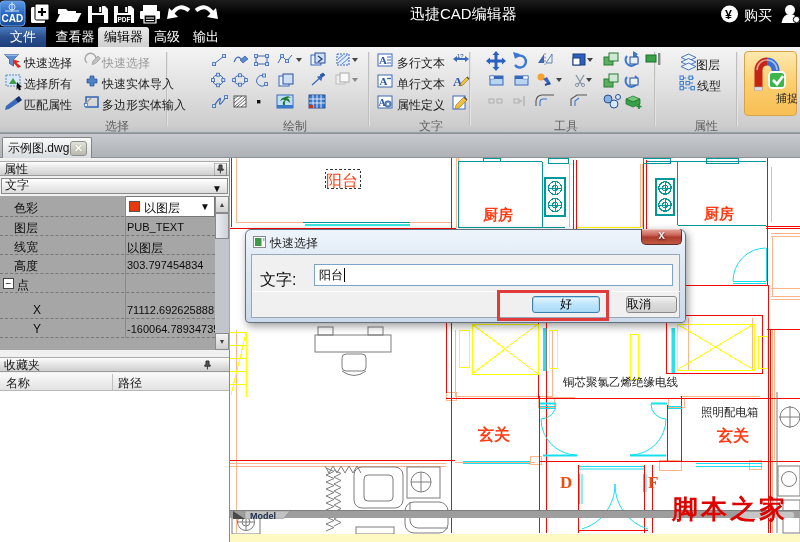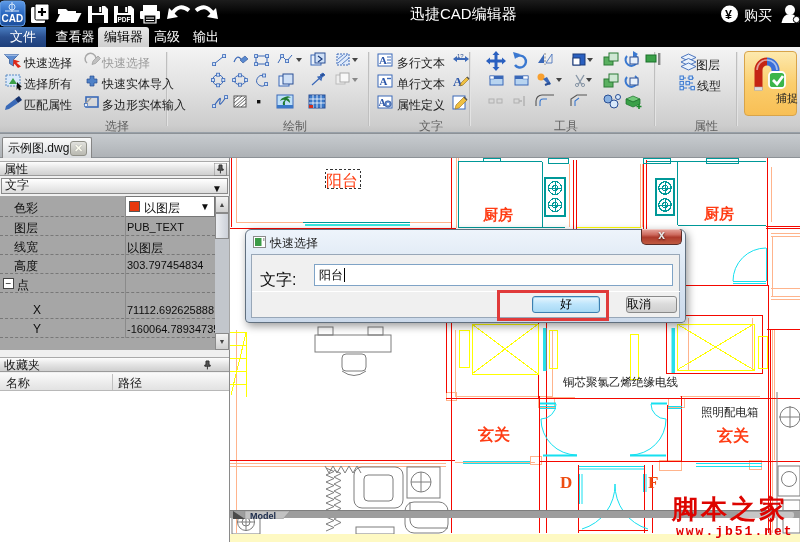--- a/index.html
+++ b/index.html
@@ -527,21 +527,20 @@
       <text x="248" y="282" font-size="16" fill="#ff3c14">玄关</text>
       <text x="487" y="283" font-size="16" fill="#ff3c14">玄关</text>
       <text x="330" y="330" font-size="17" fill="#ee4d12" font-family="Liberation Serif">D</text>
       <text x="418" y="330" font-size="17" fill="#ee4d12" font-family="Liberation Serif">F</text>
       <text x="333" y="228" font-size="11.5" fill="#222" font-weight="normal">铜芯聚氯乙烯绝缘电线</text>
       <text x="471" y="257.5" font-size="11.5" fill="#222" font-weight="normal">照明配电箱</text>
     </g>
   </svg>
 </div>
 <div id="wm1">脚本之家</div>
-<div id="wm2">www.jb51.net</div>
 
 <div id="statusbar">
   <svg width="570" height="8" viewBox="0 0 570 8" style="position:absolute;left:0;top:0">
     <path d="M3 0 l12 8 h-12 z" fill="#4a4a4a"></path>
     <path d="M15 0 h45 l-7 8 h-38 z" fill="#c2c2c2" stroke="#888" stroke-width=".5"></path>
     <text x="20" y="8" font-size="9" fill="#1a2a4a" font-family="Liberation Sans" font-weight="bold">Model</text>
     <rect x="508" y="1" width="56" height="6" rx="2" fill="#c6c6c6"></rect>
     <path d="M463 1 l-5 3 5 3 z" fill="#5a5a5a"></path>
   </svg>
 </div>

